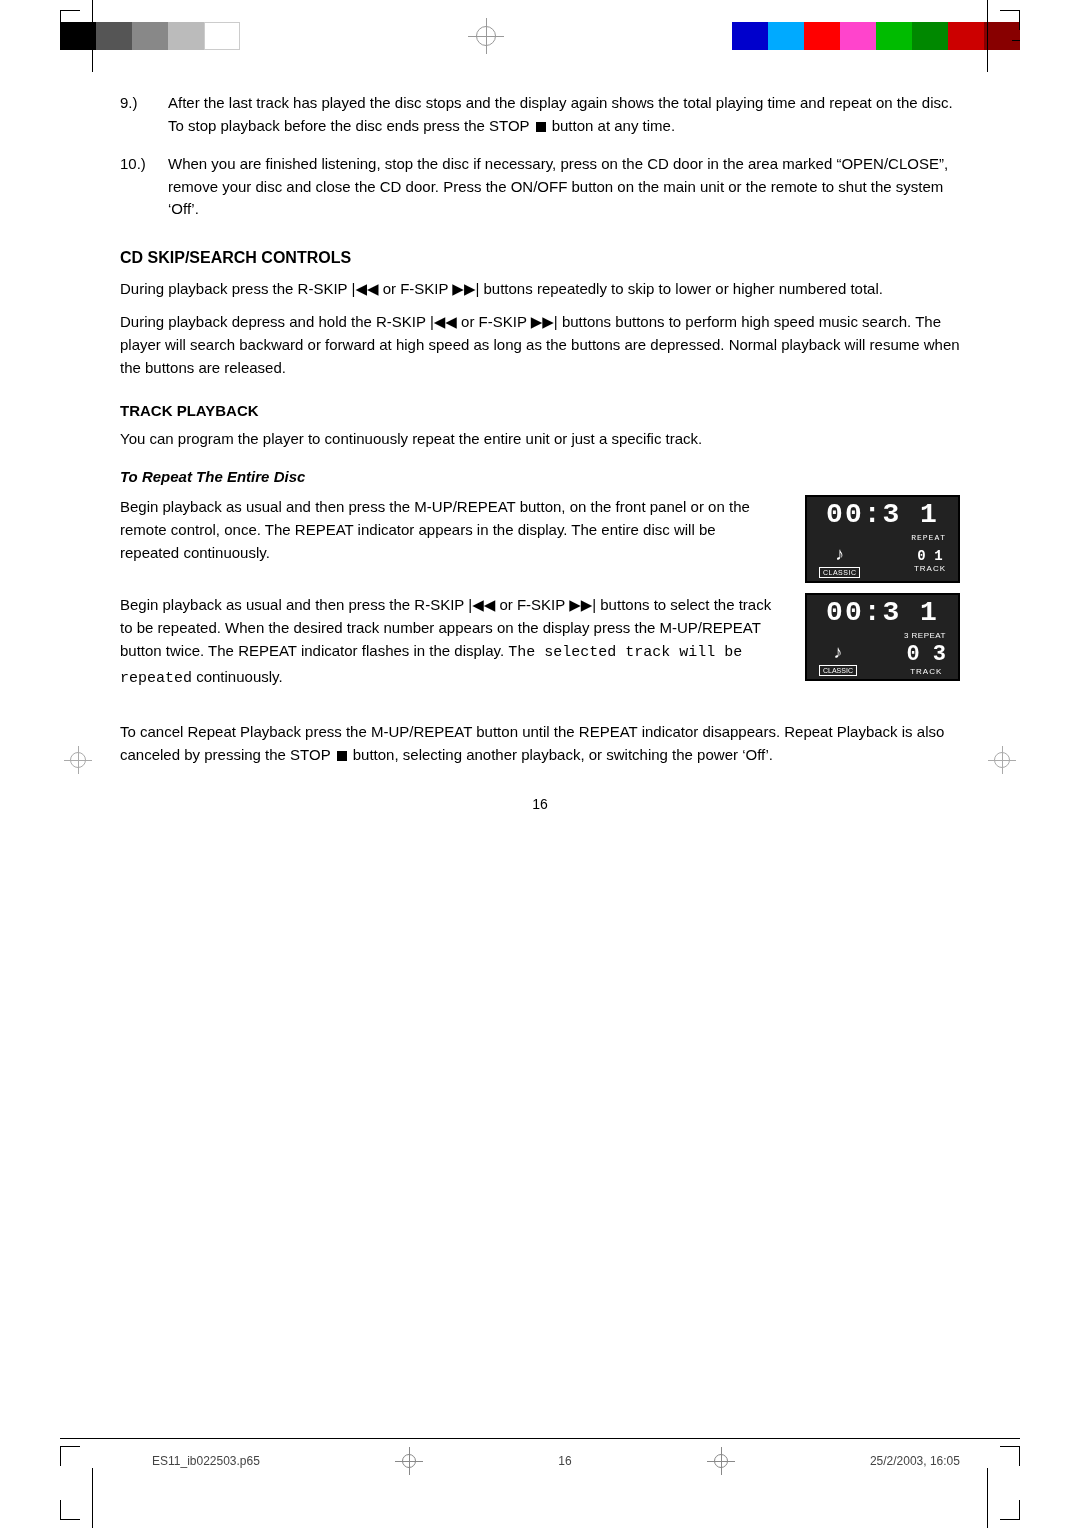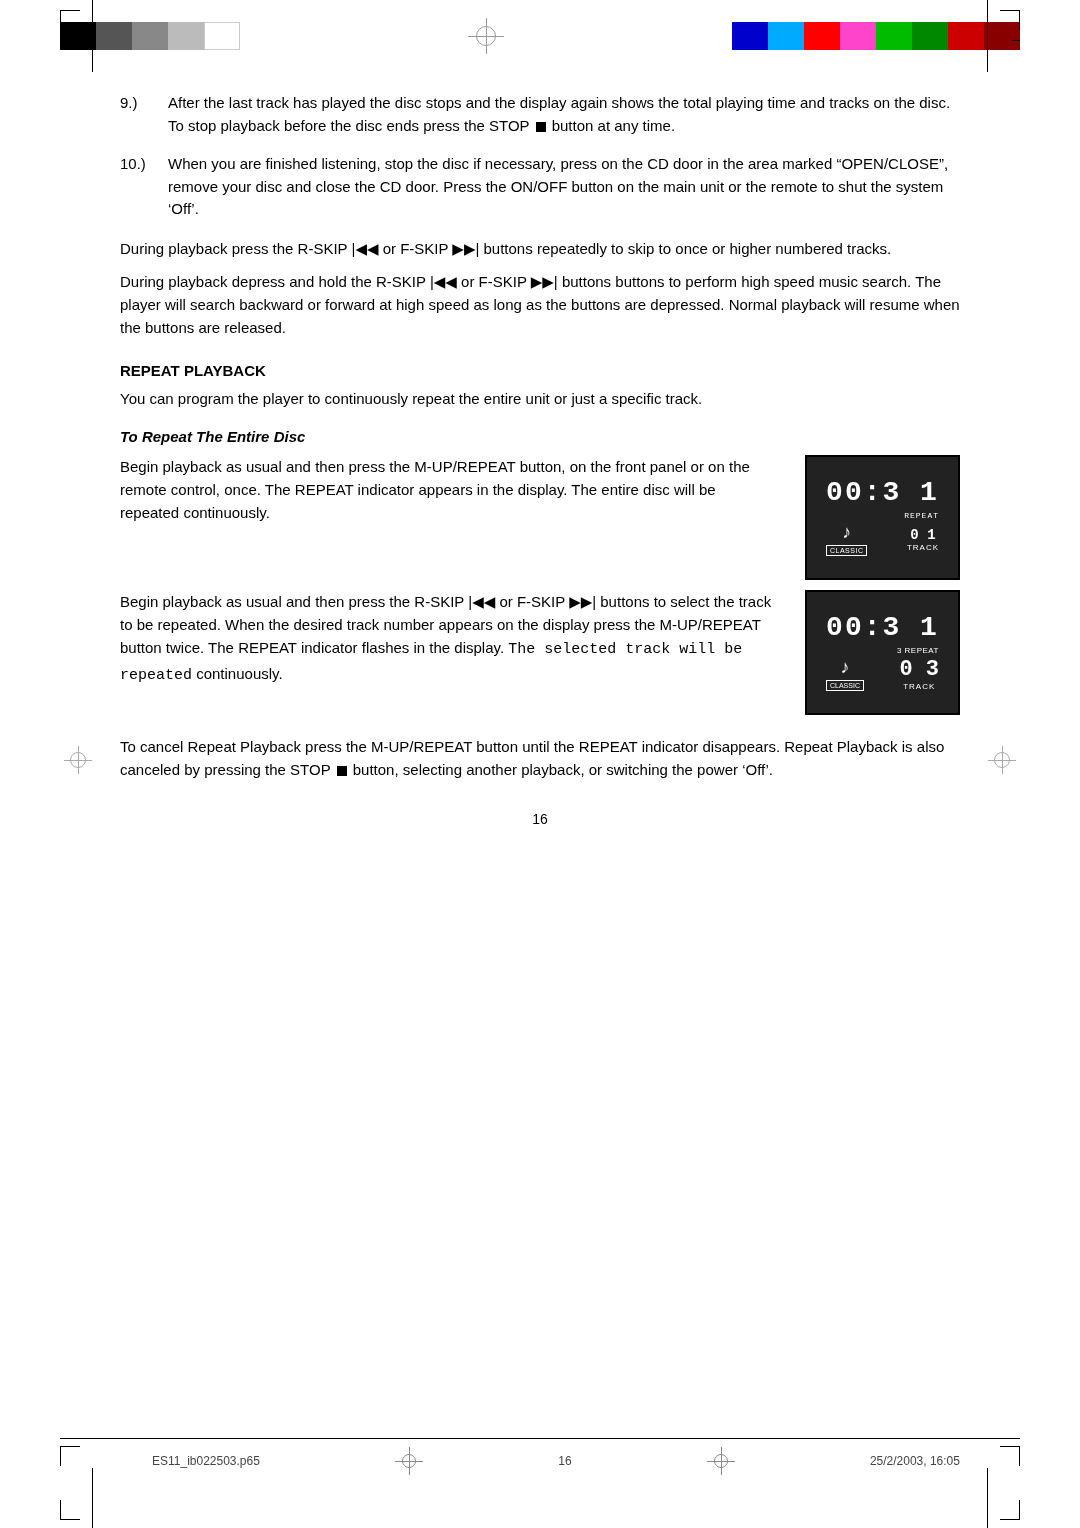--- a/index.html
+++ b/index.html
@@ -167,30 +167,30 @@
 
     
     .display-row {
       display: flex;
       align-items: flex-start;
       margin-top: 10px;
     }
     .display-text { flex: 1; }
     .display-panel {
       width: 155px;
-      height: 125px;
+      height: 88px;
       border: 2px solid #000;
       background: #222;
       display: flex;
       flex-direction: column;
       align-items: center;
       justify-content: center;
       margin-left: 30px;
       flex-shrink: 0;
-      padding: 19px;
+      padding: 12px;
       position: relative;
     }
     .display-panel .time-display {
       color: #fff;
       font-size: 28px;
       font-weight: bold;
       font-family: 'Courier New', monospace;
       letter-spacing: 2px;
       line-height: 1.1;
     }
@@ -358,41 +358,42 @@
 </div>
 <div class="side-crosshair-right sc" style="position:absolute; right:64px; top:760px;">
   <div class="sc-circle"></div>
 </div>
 
 <div class="main-content">
 
   <div class="list-item">
     <span class="num">9.)</span>
     <span class="text">
-      <span>After the last track has played the disc stops and the display again shows the total playing time and tracks on the disc. To stop playback before the disc ends press the STOP</span>
+      <span>After the last track has played the disc stops and the display again shows the total playing time and repeat on the disc. To stop playback before the disc ends press the STOP</span>
       <span class="stop-icon"></span>
       <span> button at any time.</span>
     </span>
   </div>
 
   <div class="list-item">
     <span class="num">10.)</span>
     <span class="text">When you are finished listening, stop the disc if necessary, press on the CD door in the area marked “OPEN/CLOSE”, remove your disc and close the CD door. Press the ON/OFF button on the main unit or the remote to shut the system ‘Off’.</span>
   </div>
 
+  <div class="section-heading">CD SKIP/SEARCH CONTROLS</div>
 
   <p>
-    During playback press the R-SKIP |◀◀ or F-SKIP ▶▶| buttons repeatedly to skip to once or higher numbered tracks.
+    During playback press the R-SKIP |◀◀ or F-SKIP ▶▶| buttons repeatedly to skip to lower or higher numbered total.
   </p>
 
   <p>
     During playback depress and hold the R-SKIP |◀◀ or F-SKIP ▶▶| buttons buttons to perform high speed music search. The player will search backward or forward at high speed as long as the buttons are depressed. Normal playback will resume when the buttons are released.
   </p>
 
-  <div class="subsection-heading">REPEAT PLAYBACK</div>
+  <div class="subsection-heading">TRACK PLAYBACK</div>
 
   <p>You can program the player to continuously repeat the entire unit or just a specific track.</p>
 
   <div class="sub-subsection-heading">To Repeat The Entire Disc</div>
 
   <div class="display-row">
     <div class="display-text">
       <p>Begin playback as usual and then press the M-UP/REPEAT button, on the front panel or on the remote control, once. The REPEAT indicator appears in the display. The entire disc will be repeated continuously.</p>
     </div>
 

